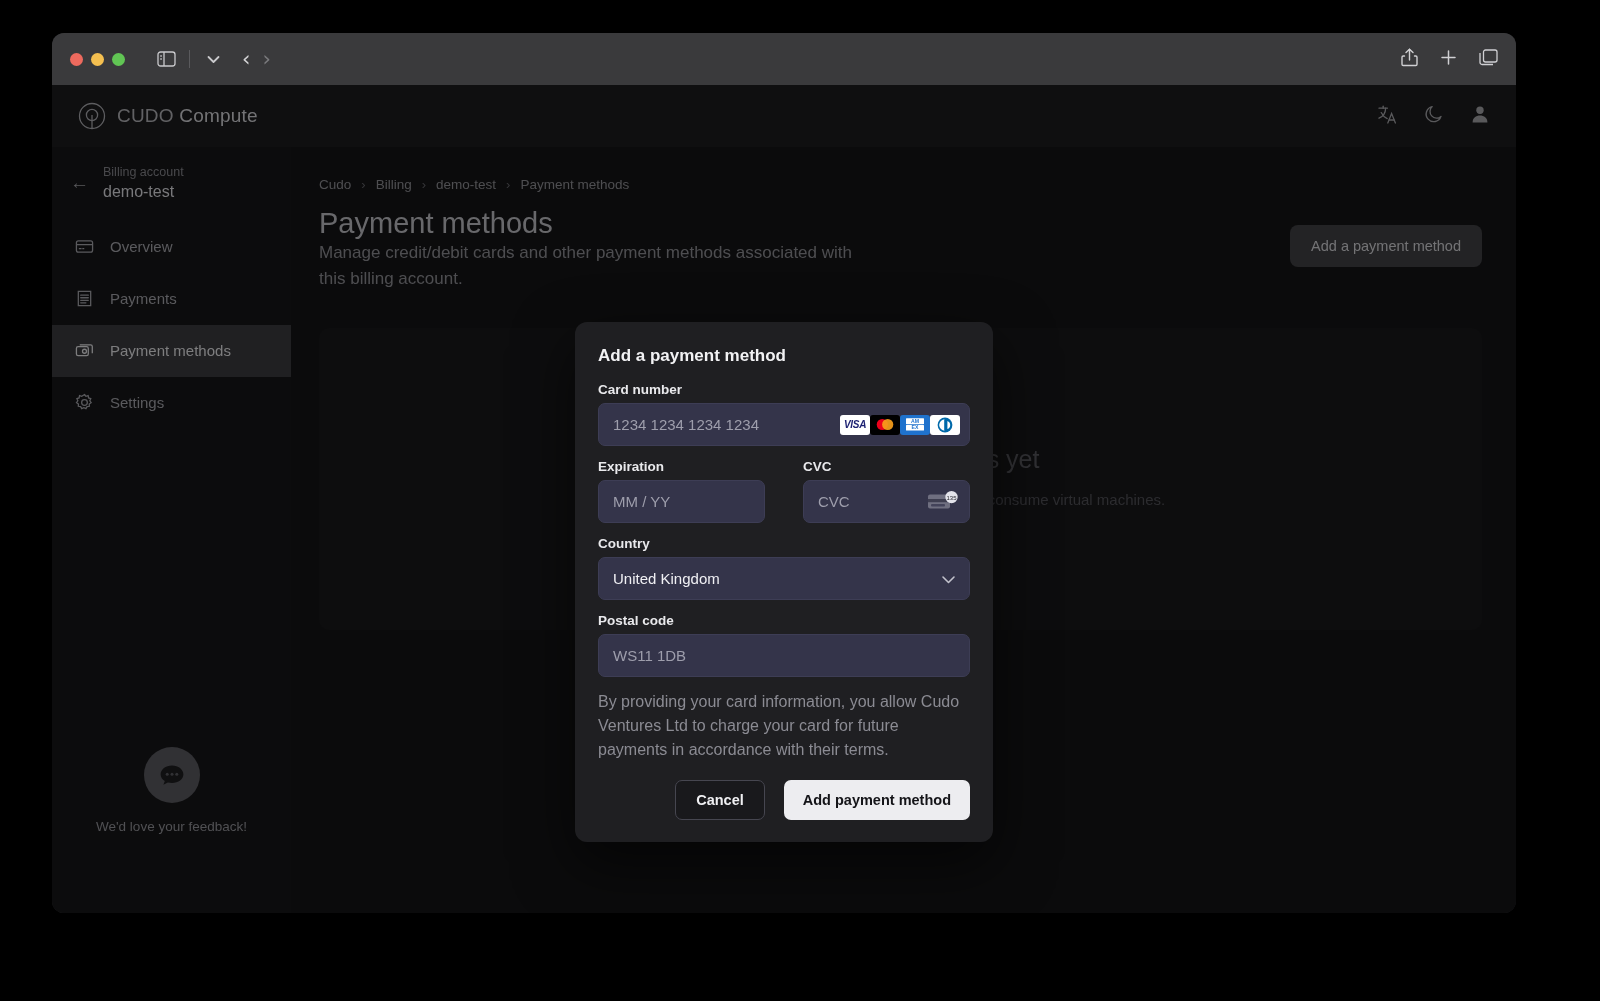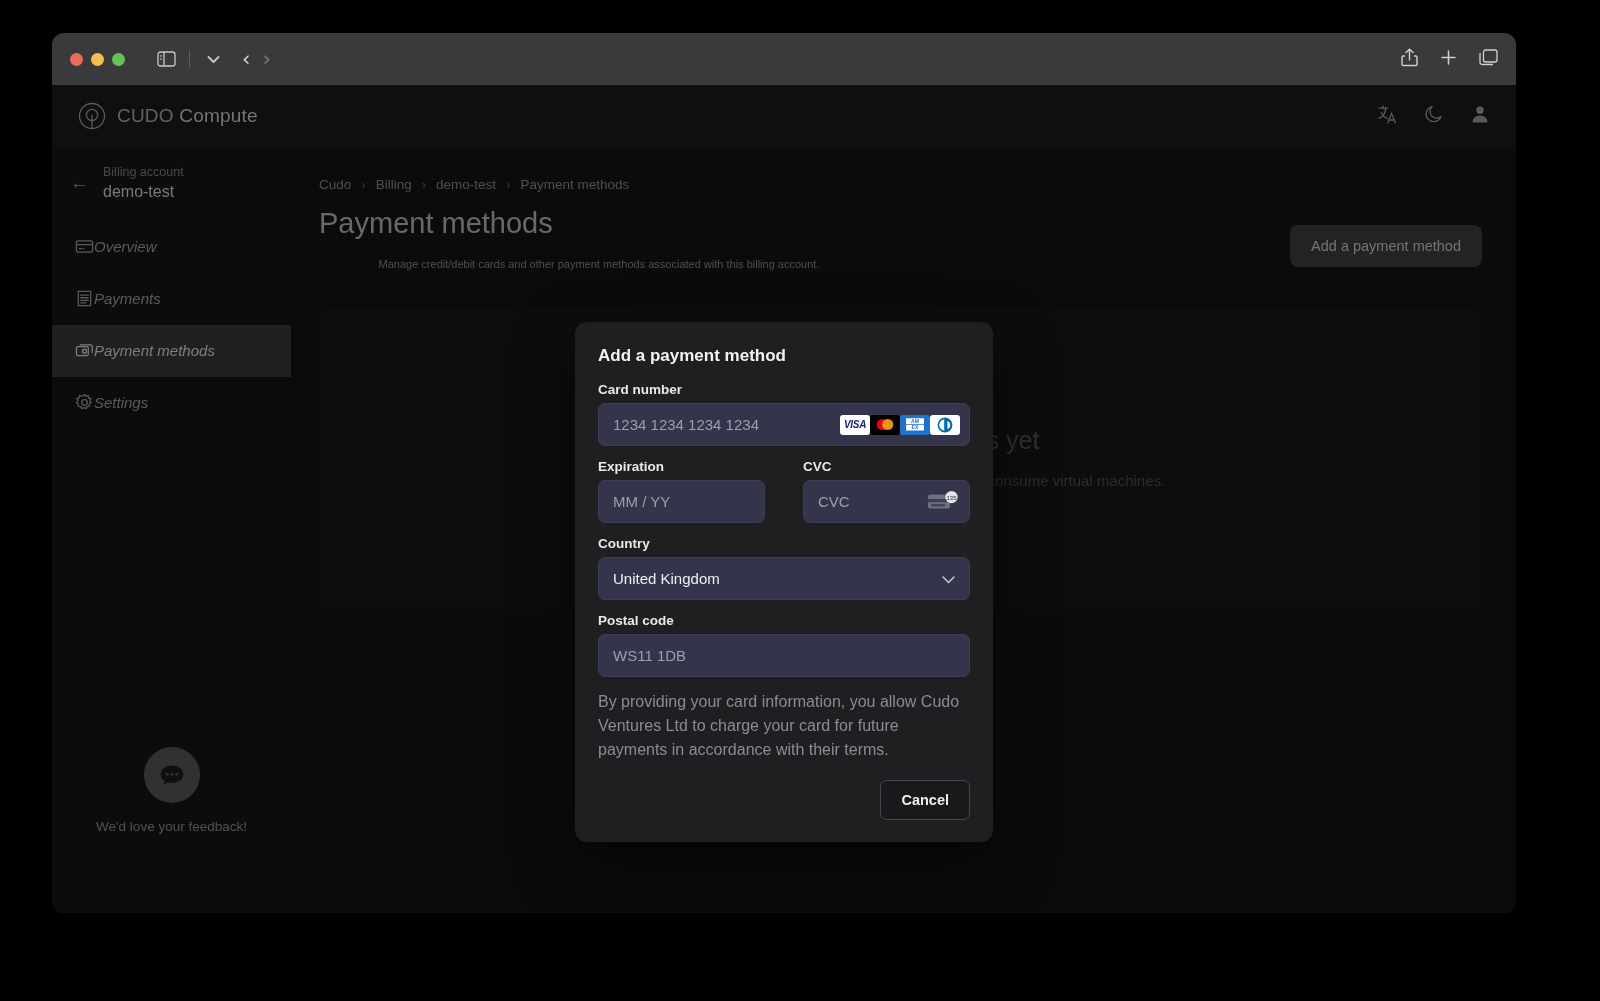--- a/index.html
+++ b/index.html
@@ -83,26 +83,25 @@
   }
   .acct {
     display: flex; align-items: center; gap: 14px;
     padding: 16px 16px 18px 18px;
   }
   .acct-arrow { color: #98989c; font-size: 19px; line-height: 1; }
   .acct-label { font-size: 12.5px; color: #7e7e83; line-height: 1.5; }
   .acct-name { font-size: 16px; color: #cfcfd3; line-height: 1.3; }
 
   .nav-item {
-    display: flex; align-items: center; 
+    display: flex; align-items: center; gap: 16px;
     height: 52px;
     padding-left: 22px;
     color: #9b9ba0;
     font-size: 15px;
-    font-style: italic;
   }
   .nav-item.active { background: #38383b; color: #d7d7da; }
   .nav-icon { width: 20px; height: 20px; display: flex; align-items: center; justify-content: center; }
 
   .feedback {
     position: absolute; left: 0; right: 0; top: 600px;
     display: flex; flex-direction: column; align-items: center; gap: 16px;
   }
   .feedback-bubble {
     width: 56px; height: 56px; border-radius: 50%;
@@ -110,22 +109,22 @@
     display: flex; align-items: center; justify-content: center;
   }
   .feedback-text { font-size: 13.5px; color: #8a8a8f; }
 
   
   .main { flex: 1; position: relative; padding: 30px 34px 0 28px; }
   .crumbs { display: flex; align-items: center; gap: 10px; font-size: 13.5px; color: #87878c; }
   .crumbs .sep { color: #5d5d62; font-size: 13px; }
   .page-title { font-size: 29px; color: #b4b4b9; font-weight: 400; margin-top: 15px; }
   .page-sub {
-    margin-top: 16px; font-size: 11px; color: #86868b;
-    line-height: 1.55; max-width: 560px; text-align: center;
+    margin-top: 0; font-size: 17px; color: #86868b;
+    line-height: 1.55; max-width: 560px;
   }
   .primary-btn {
     position: absolute; right: 34px; top: 78px;
     background: #3d3d40; color: #c6c6ca;
     border: none; border-radius: 8px;
     font-size: 14.5px;
     padding: 13px 21px;
     font-family: inherit;
   }
   .empty-panel {
@@ -480,17 +479,18 @@
         <label class="field-label">Postal code</label>
         <div class="input">
           <span class="ph">WS11 1DB</span>
         </div>
       </div>
 
       <div class="disclaimer">By providing your card information, you allow Cudo Ventures Ltd to charge your card for future payments in accordance with their terms.</div>
 
       <div class="modal-actions">
         <button class="btn-cancel">Cancel</button>
+        <button class="btn-submit">Add payment method</button>
       </div>
     </div>
 
   </div>
 </div>
 
 </body></html>

